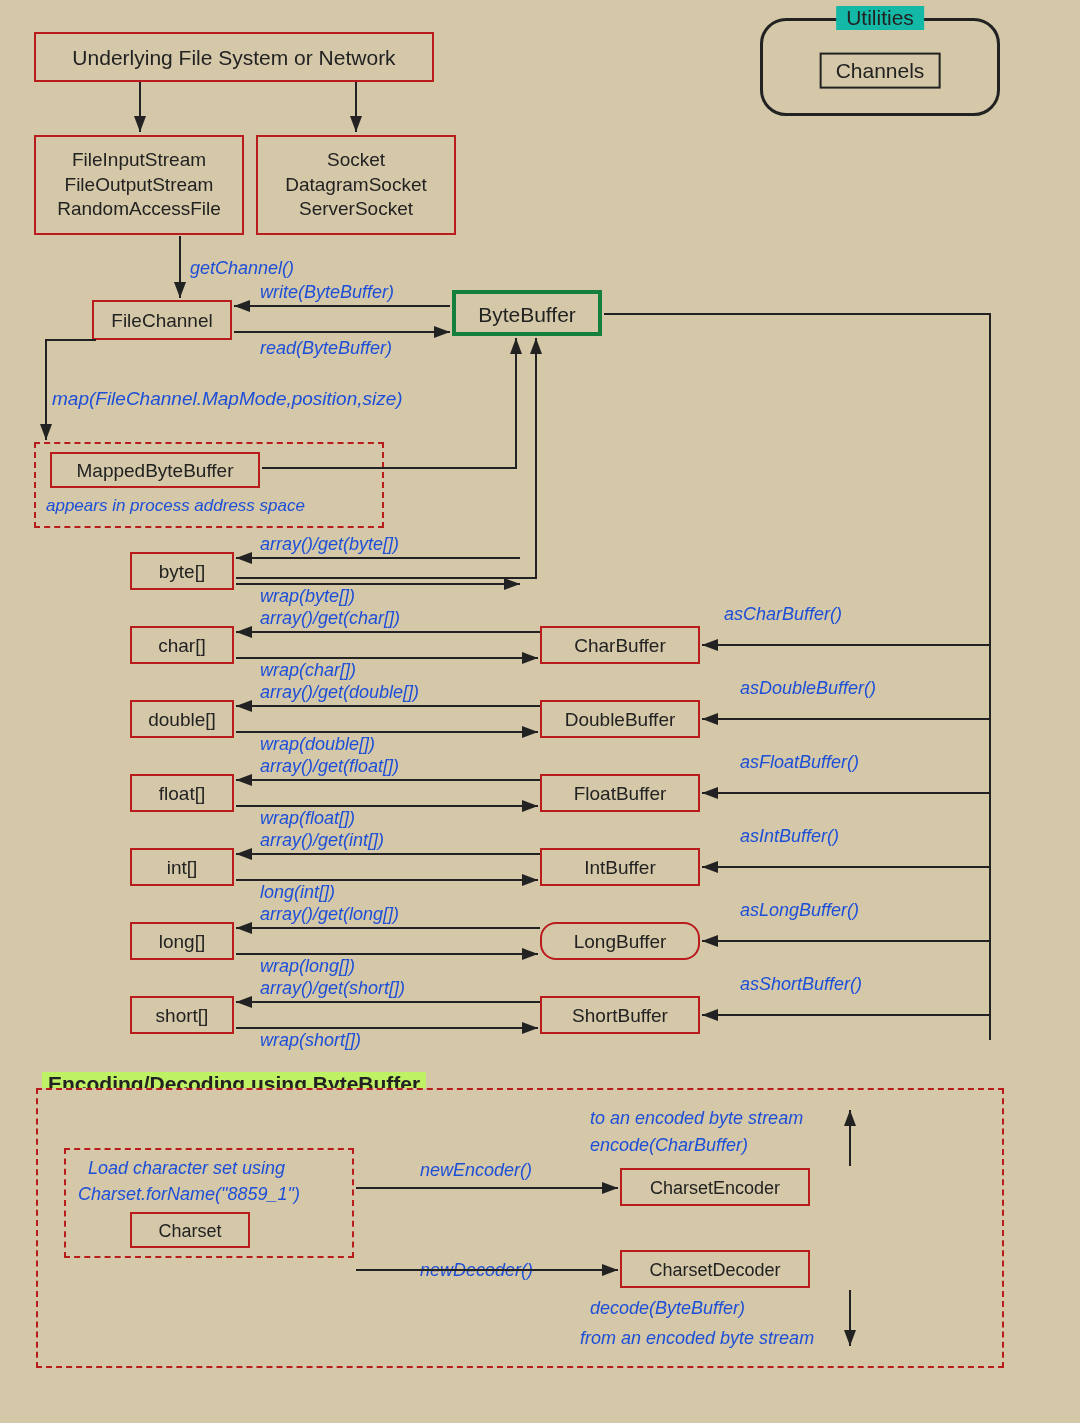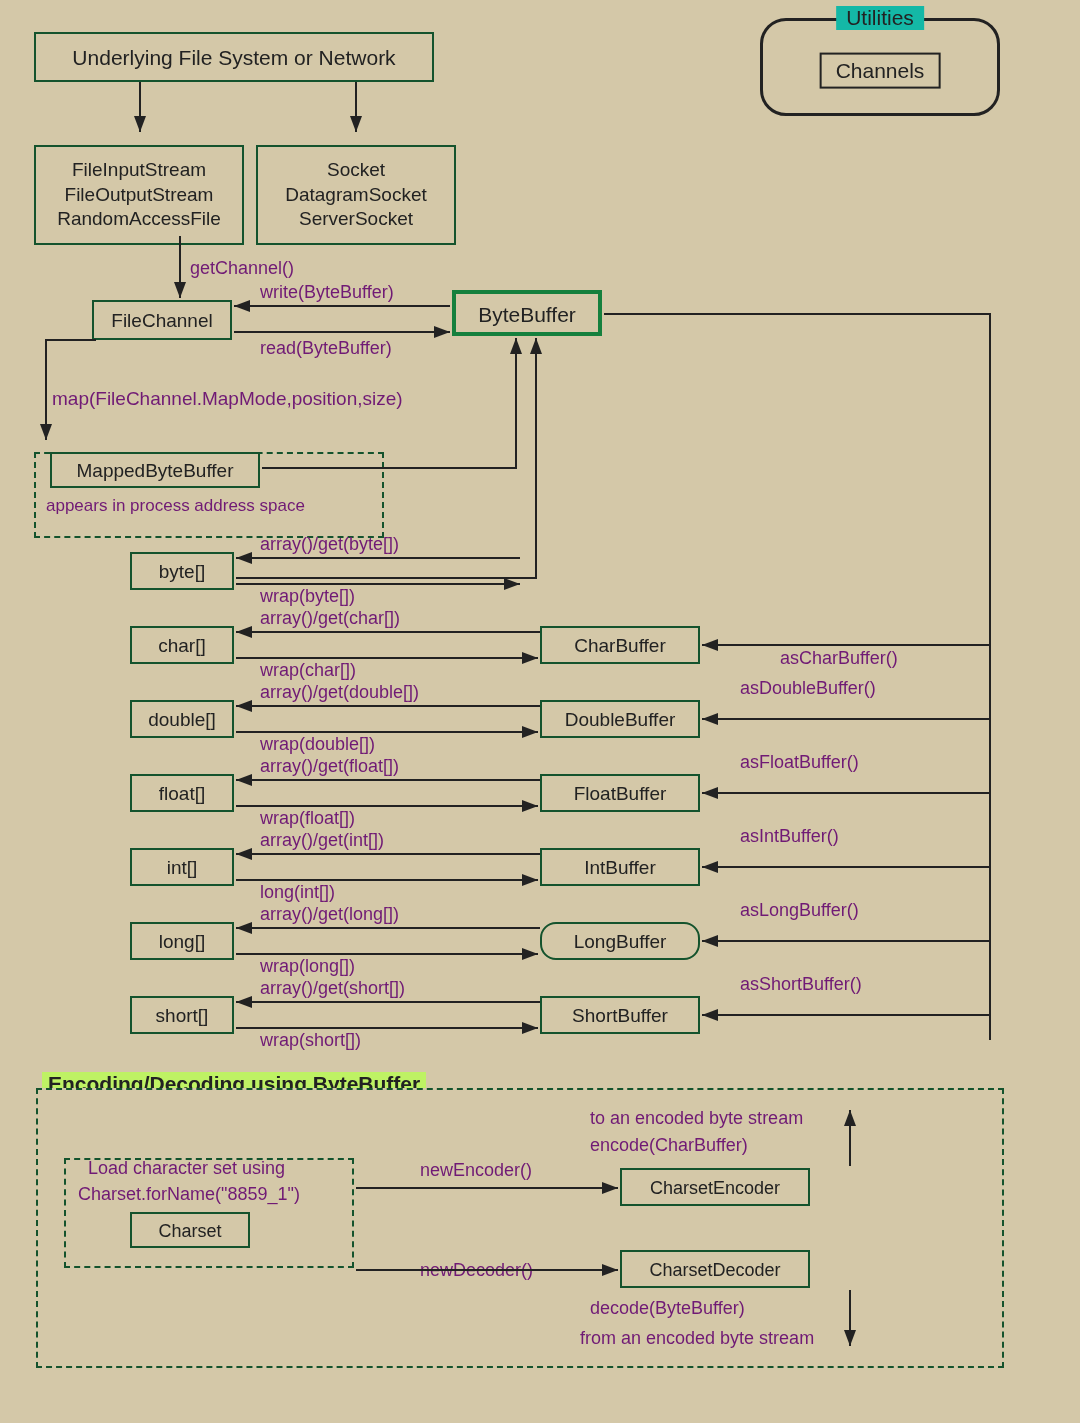--- a/index.html
+++ b/index.html
@@ -12,44 +12,44 @@
     width: 1080px;
   }
   .stage {
     position: relative;
     width: 1080px;
     height: 1423px;
   }
   .box {
     position: absolute;
     background: #d4c8a8;
-    border: 2px solid #14532d;
+    border: 2px solid #b91c1c;
     padding: 4px 8px;
     text-align: center;
     box-sizing: border-box;
   }
   .thickbox {
     border: 4px solid #15803d;
   }
   .dashed {
     border-style: dashed;
   }
   .label {
     position: absolute;
     font-size: 18px;
-    color: #701a75;
+    color: #1d4ed8;
     white-space: nowrap;
+    font-style: italic;
   }
   .multi {
     display: flex;
     flex-direction: column;
     justify-content: center;
     align-items: center;
     line-height: 1.3;
-    margin-top: 10px;
   }
   svg.arrows {
     position: absolute;
     left: 0; top: 0;
     width: 1080px;
     height: 1423px;
     pointer-events: none;
   }
   .utilities {
     position: absolute;
@@ -193,21 +193,21 @@
   </svg>
 
   <div id="rows-container">
       <div class="box" style="left: 130px; top: 552px; width: 104px; height: 38px; line-height: 28px; font-size: 19px;"><span>byte[]</span></div>
       <div class="label" style="left: 260px; top: 534px; font-size: 18px;">array()/get(byte[])</div>
       <div class="label" style="left: 260px; top: 586px; font-size: 18px;">wrap(byte[])</div>
       <div class="box" style="left: 130px; top: 626px; width: 104px; height: 38px; line-height: 28px; font-size: 19px;"><span>char[]</span></div>
       <div class="label" style="left: 260px; top: 608px; font-size: 18px;">array()/get(char[])</div>
       <div class="label" style="left: 260px; top: 660px; font-size: 18px;">wrap(char[])</div>
       <div class="box" style="left: 540px; top: 626px; width: 160px; height: 38px; line-height: 28px; font-size: 19px;"><span>CharBuffer</span></div>
-      <div class="label" style="left: 780px; top: 604px; font-size: 18px; margin-top: 44px;">asCharBuffer()</div>
+      <div class="label" style="left: 724px; top: 604px; font-size: 18px;">asCharBuffer()</div>
       <div class="box" style="left: 130px; top: 700px; width: 104px; height: 38px; line-height: 28px; font-size: 19px;"><span>double[]</span></div>
       <div class="label" style="left: 260px; top: 682px; font-size: 18px;">array()/get(double[])</div>
       <div class="label" style="left: 260px; top: 734px; font-size: 18px;">wrap(double[])</div>
       <div class="box" style="left: 540px; top: 700px; width: 160px; height: 38px; line-height: 28px; font-size: 19px;"><span>DoubleBuffer</span></div>
       <div class="label" style="left: 740px; top: 678px; font-size: 18px;">asDoubleBuffer()</div>
       <div class="box" style="left: 130px; top: 774px; width: 104px; height: 38px; line-height: 28px; font-size: 19px;"><span>float[]</span></div>
       <div class="label" style="left: 260px; top: 756px; font-size: 18px;">array()/get(float[])</div>
       <div class="label" style="left: 260px; top: 808px; font-size: 18px;">wrap(float[])</div>
       <div class="box" style="left: 540px; top: 774px; width: 160px; height: 38px; line-height: 28px; font-size: 19px;"><span>FloatBuffer</span></div>
       <div class="label" style="left: 740px; top: 752px; font-size: 18px;">asFloatBuffer()</div>

